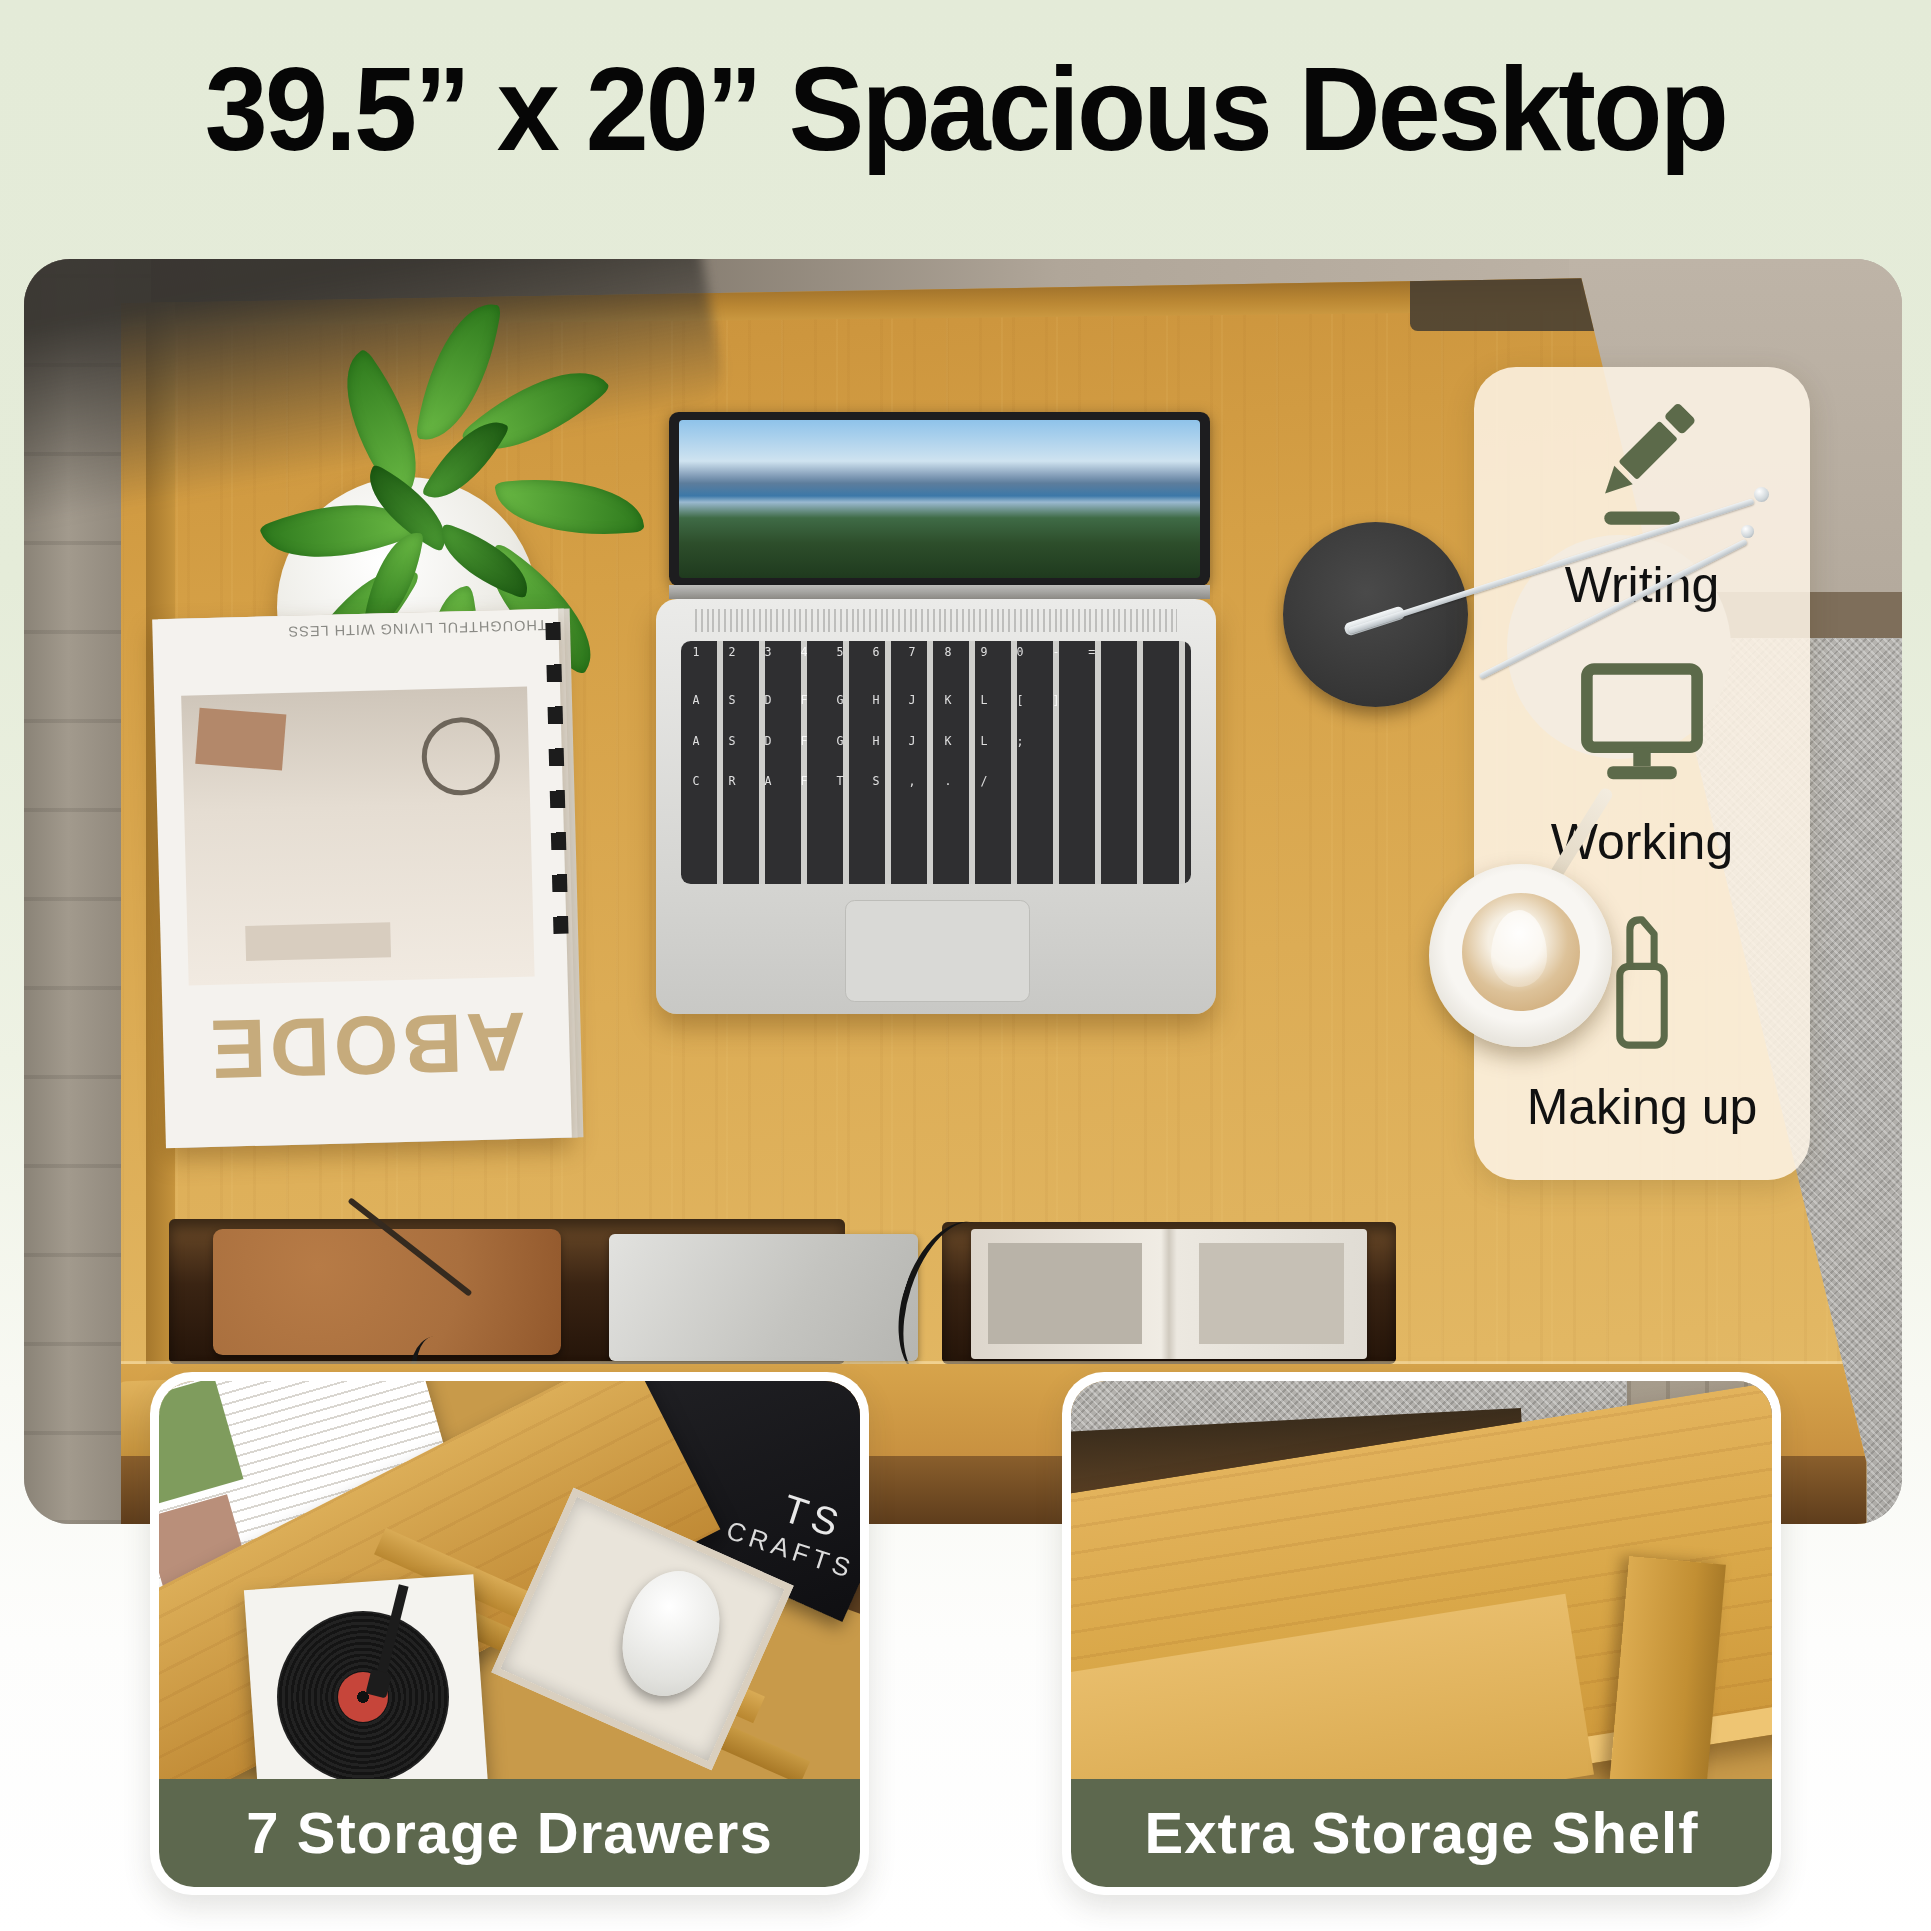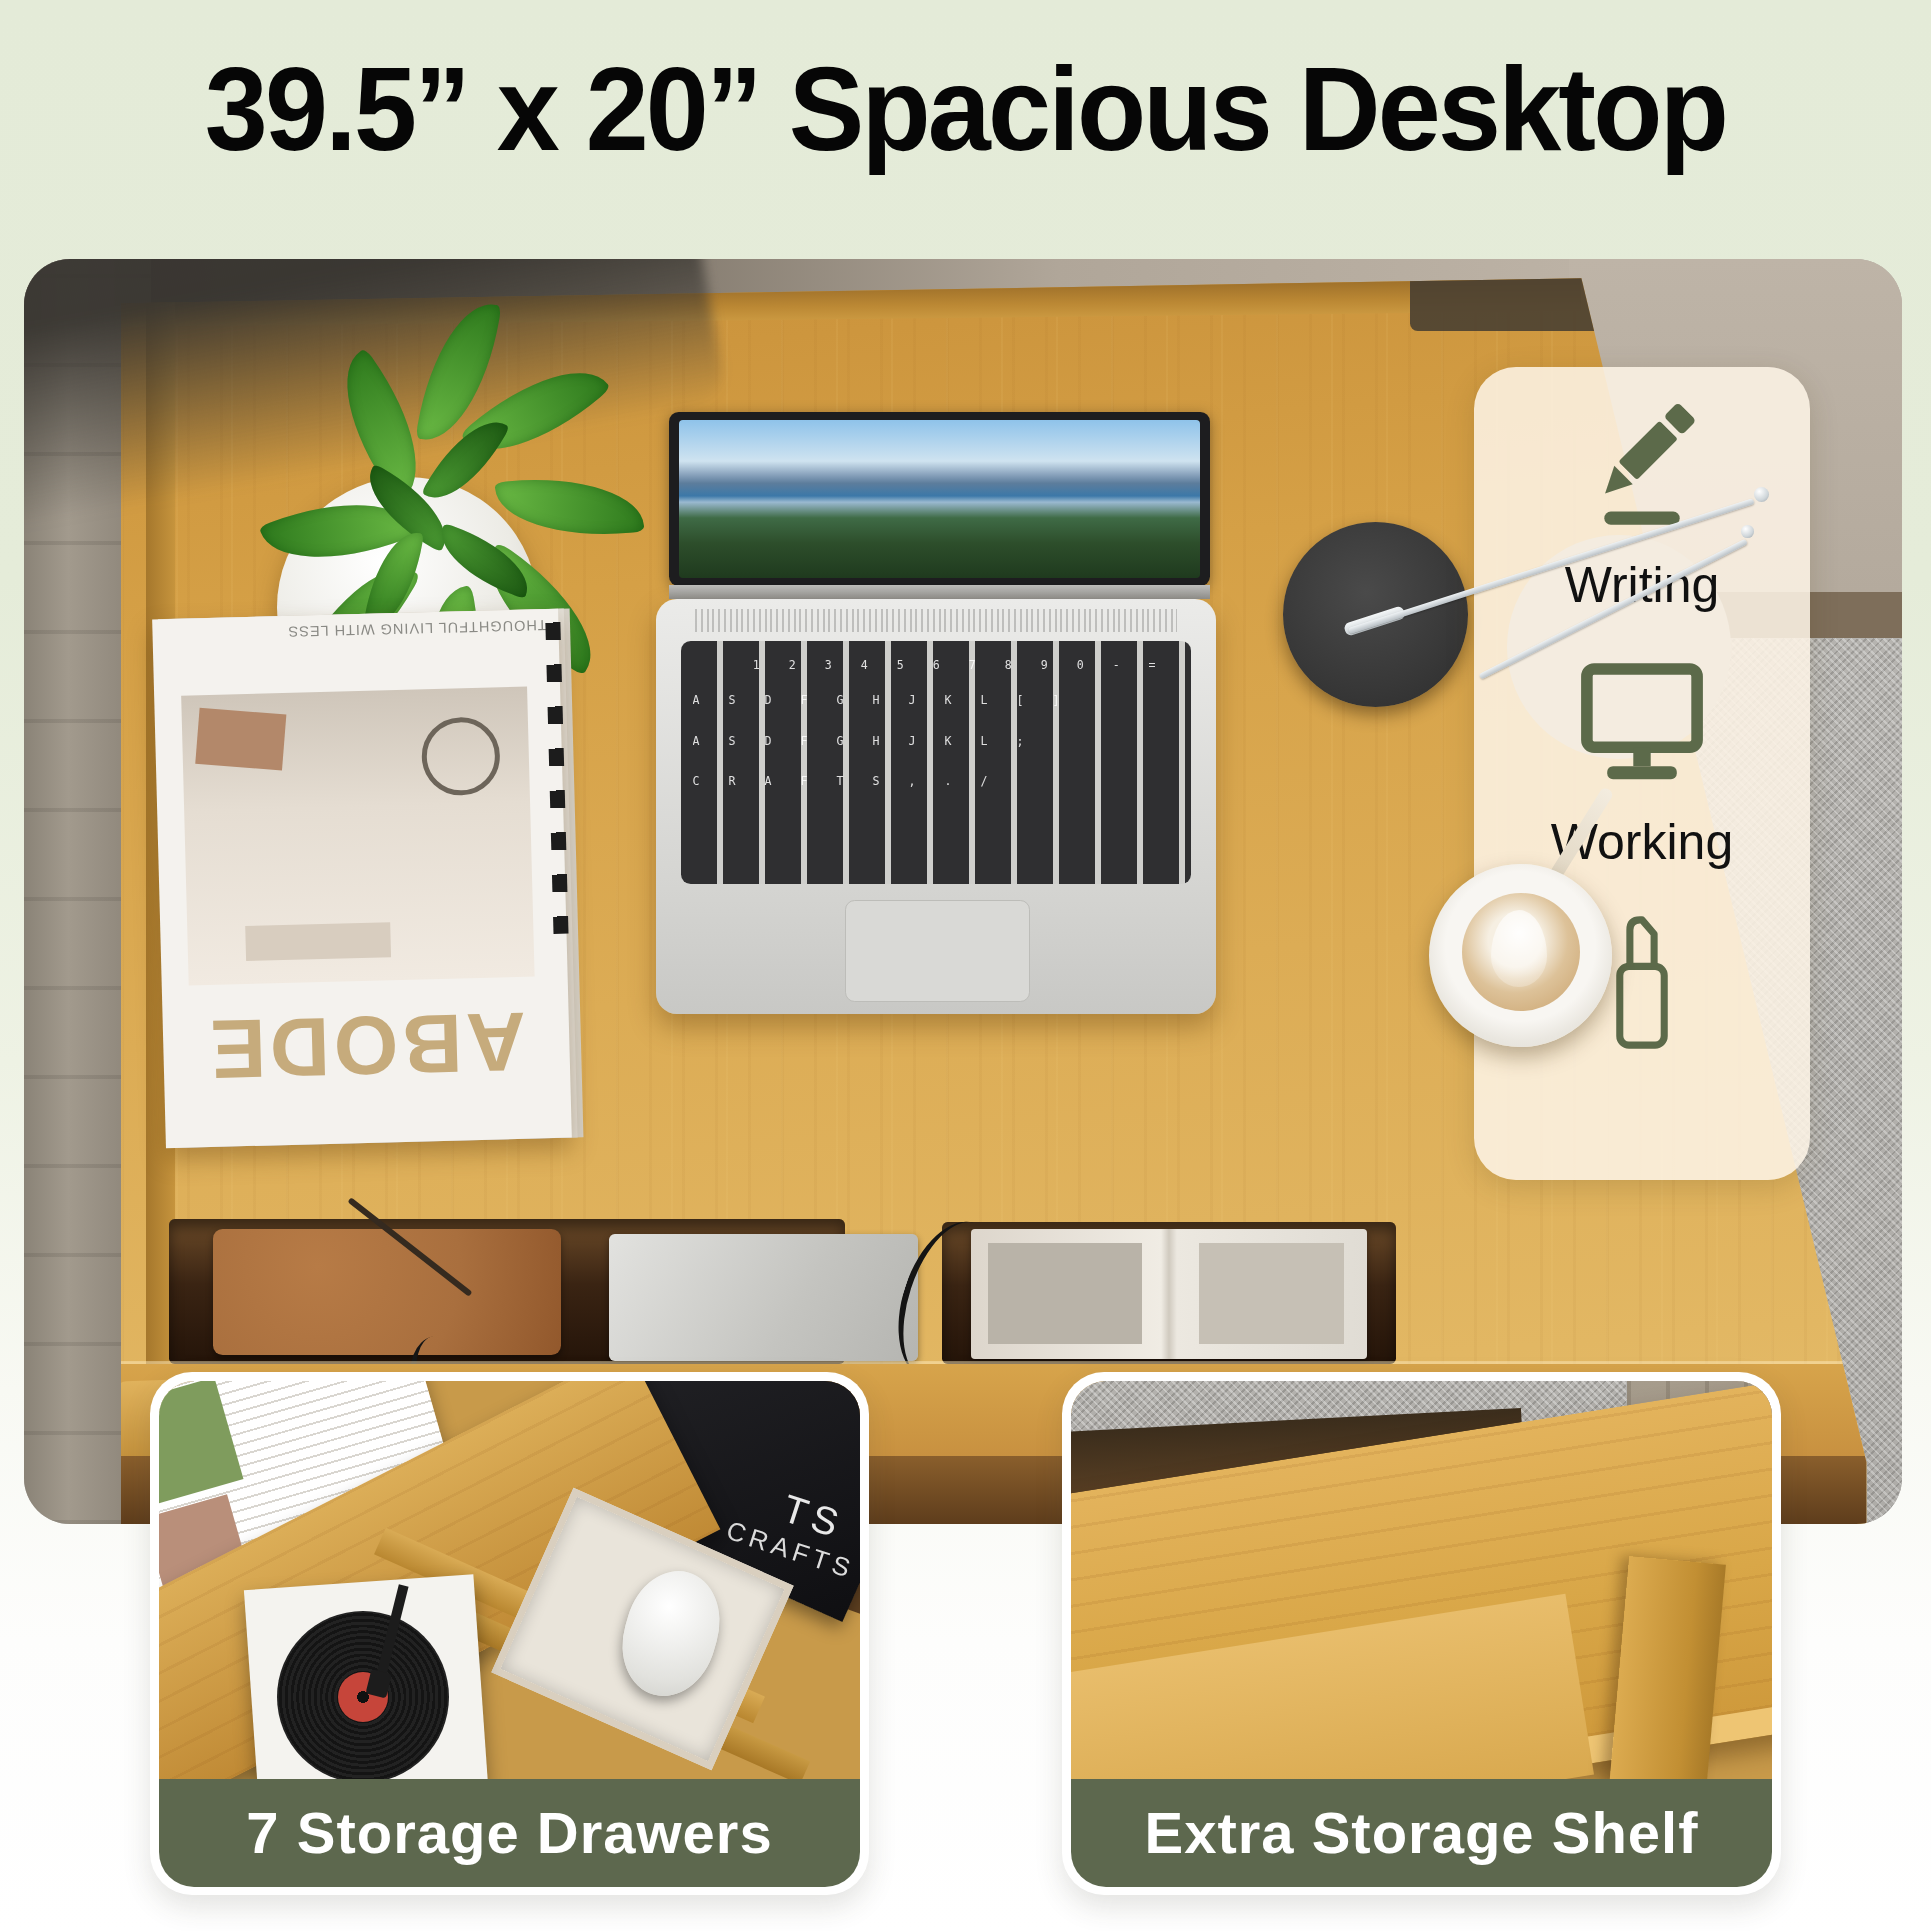--- a/index.html
+++ b/index.html
@@ -252,21 +252,21 @@
     <div class="mag-marks"></div>
   </div>
 
   <div class="lt-screen">
     <div class="lt-wall"></div>
   </div>
   <div class="lt-hinge"></div>
   <div class="lt-body">
     <div class="lt-vent"></div>
     <div class="lt-keys">
-      <span class="krow" style="top:17px;text-align:right;">1234567890-=</span>
+      <span class="krow" style="top:4px;">1234567890-=</span>
       <span class="krow" style="top:52px;">ASDFGHJKL[]</span>
       <span class="krow" style="top:93px;">ASDFGHJKL;</span>
       <span class="krow" style="top:133px;">CRAFTS,./</span>
     </div>
     <div class="lt-trackpad"></div>
   </div>
 
   <div class="mousepad"></div>
   <div class="gray-circle"></div>
 
@@ -285,20 +285,21 @@
       <rect x="12" y="8" width="76" height="54" rx="5" fill="none" stroke="#5c6a4a" stroke-width="8"></rect>
       <rect x="44" y="62" width="12" height="13" fill="#5c6a4a"></rect>
       <rect x="26" y="75" width="48" height="9" rx="4" fill="#5c6a4a"></rect>
     </svg>
     <div class="p-label" style="top:446px;">Working</div>
 
     <svg class="p-icon" style="top:537px;" width="101" height="154" viewBox="0 0 100 145">
       <rect x="28" y="58" width="44" height="78" rx="9" fill="none" stroke="#5c6a4a" stroke-width="7"></rect>
       <path d="M38 58 L38 22 Q38 12 48 12 L50 12 L62 26 L62 58" fill="none" stroke="#5c6a4a" stroke-width="7" stroke-linejoin="round"></path>
     </svg>
+    <div class="p-label" style="top:711px;">Making up</div>
   </div>
 
   <div class="rod-tube" style="left:1321px;top:365px;transform:rotate(-17.8deg);"></div>
   <div class="rod" style="left:1325px;top:369px;width:425px;transform:rotate(-17.8deg);"></div>
   <div class="rod" style="left:1456px;top:415px;width:299px;transform:rotate(-27deg);"></div>
   <div class="ball" style="left:1730px;top:228px;width:15.4px;height:15.4px;"></div>
   <div class="ball" style="left:1717px;top:266px;width:12.6px;height:12.6px;"></div>
   <div class="stirrer"></div>
   <div class="cup">
     <div class="latte"></div>

